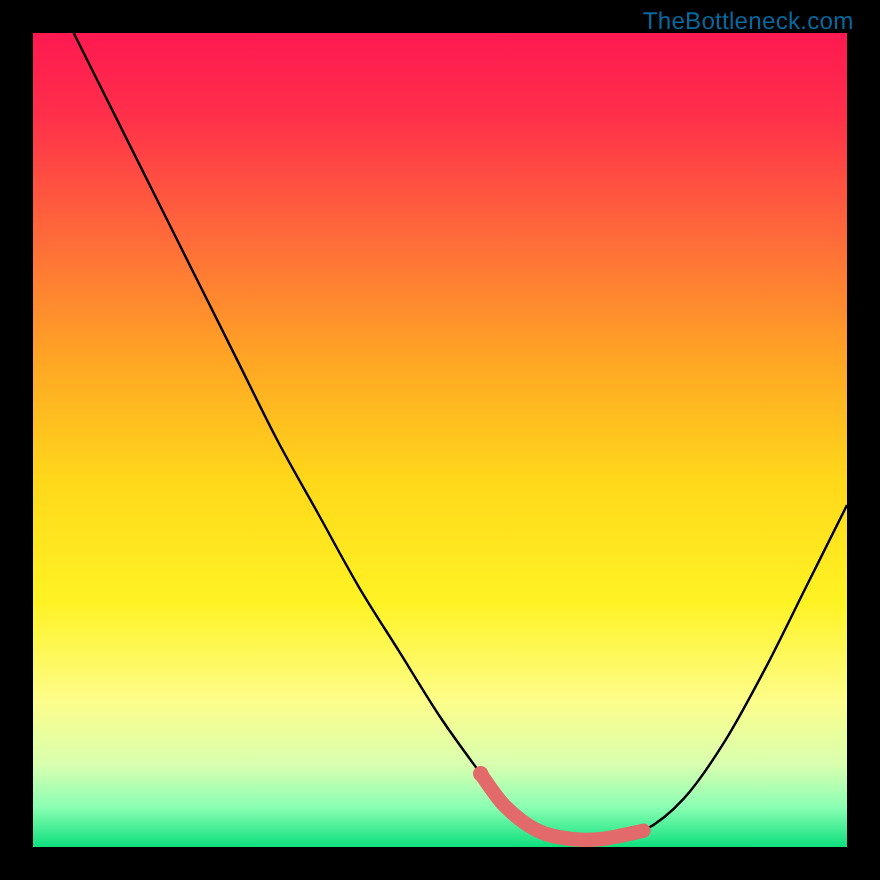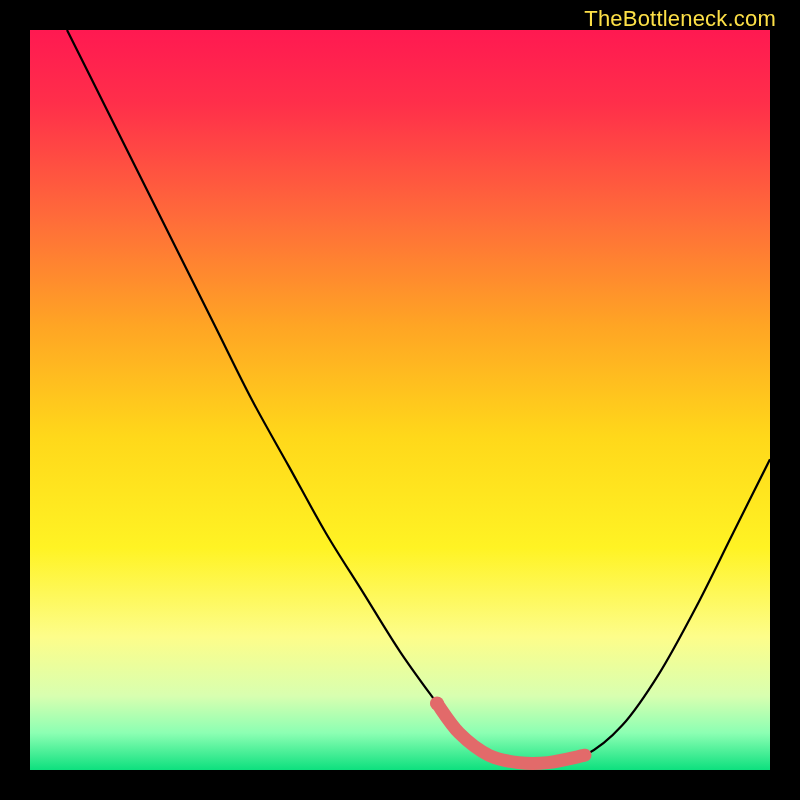--- a/index.html
+++ b/index.html
@@ -24,21 +24,21 @@
   .curve-svg {
     position: absolute;
     inset: 0;
   }
   .watermark {
     position: absolute;
     top: 6px;
     right: 24px;
     font-family: Arial, Helvetica, sans-serif;
     font-size: 22px;
-    color: #fde047;
+    color: #0369a1;
     letter-spacing: 0.2px;
   }
 </style>
 </head>
 <body>
 
 <div class="stage">
 
   <div class="watermark">TheBottleneck.com</div>
 

